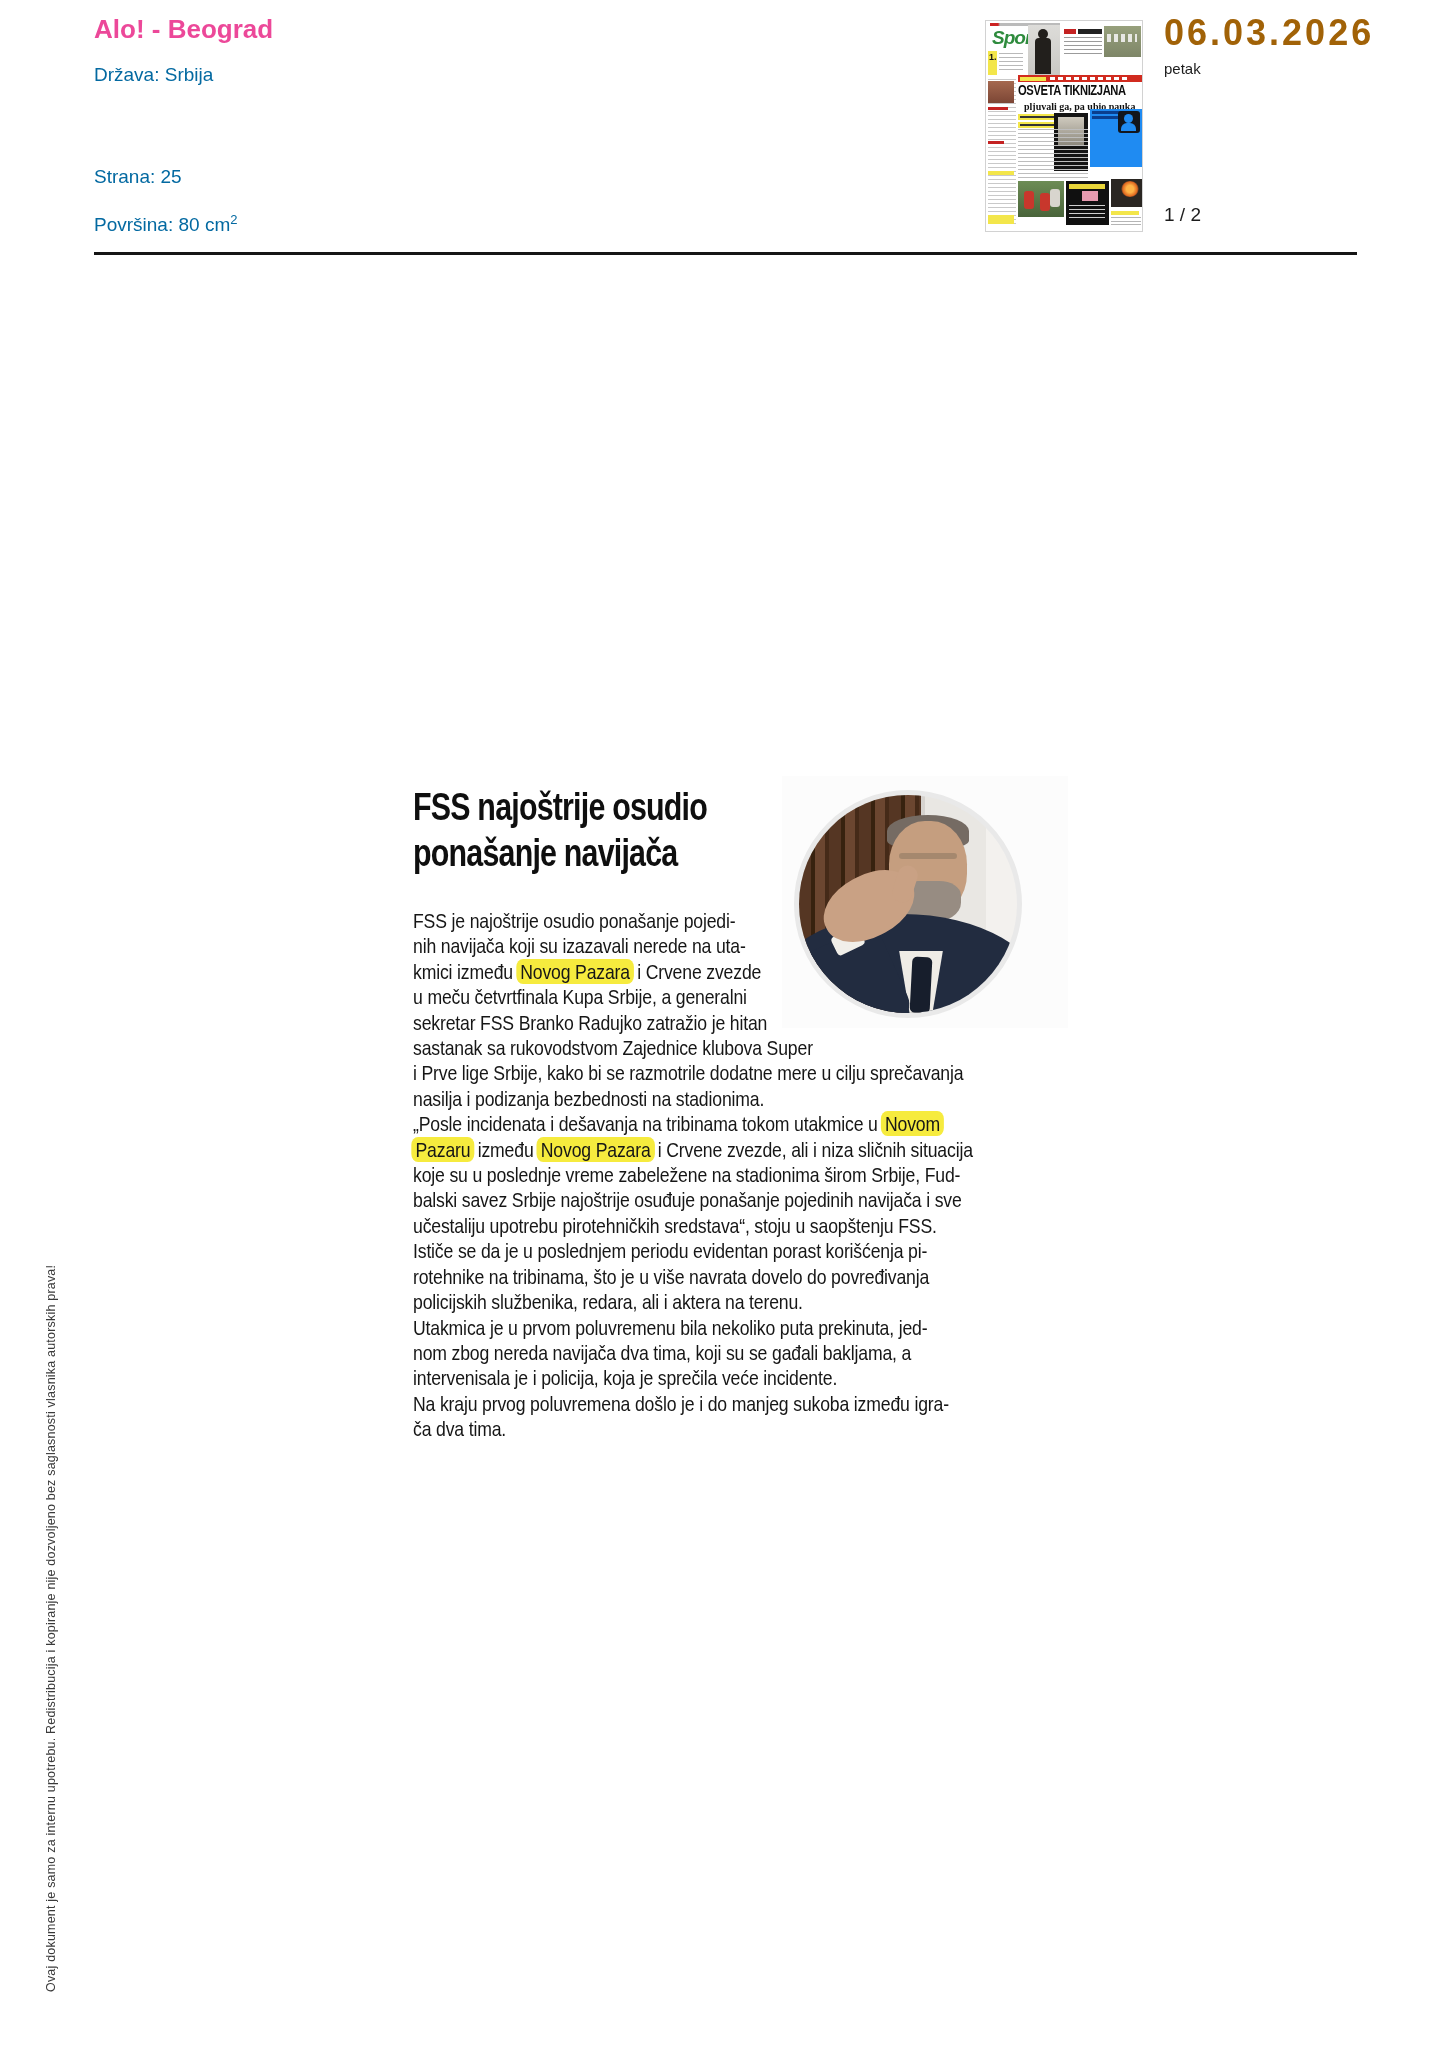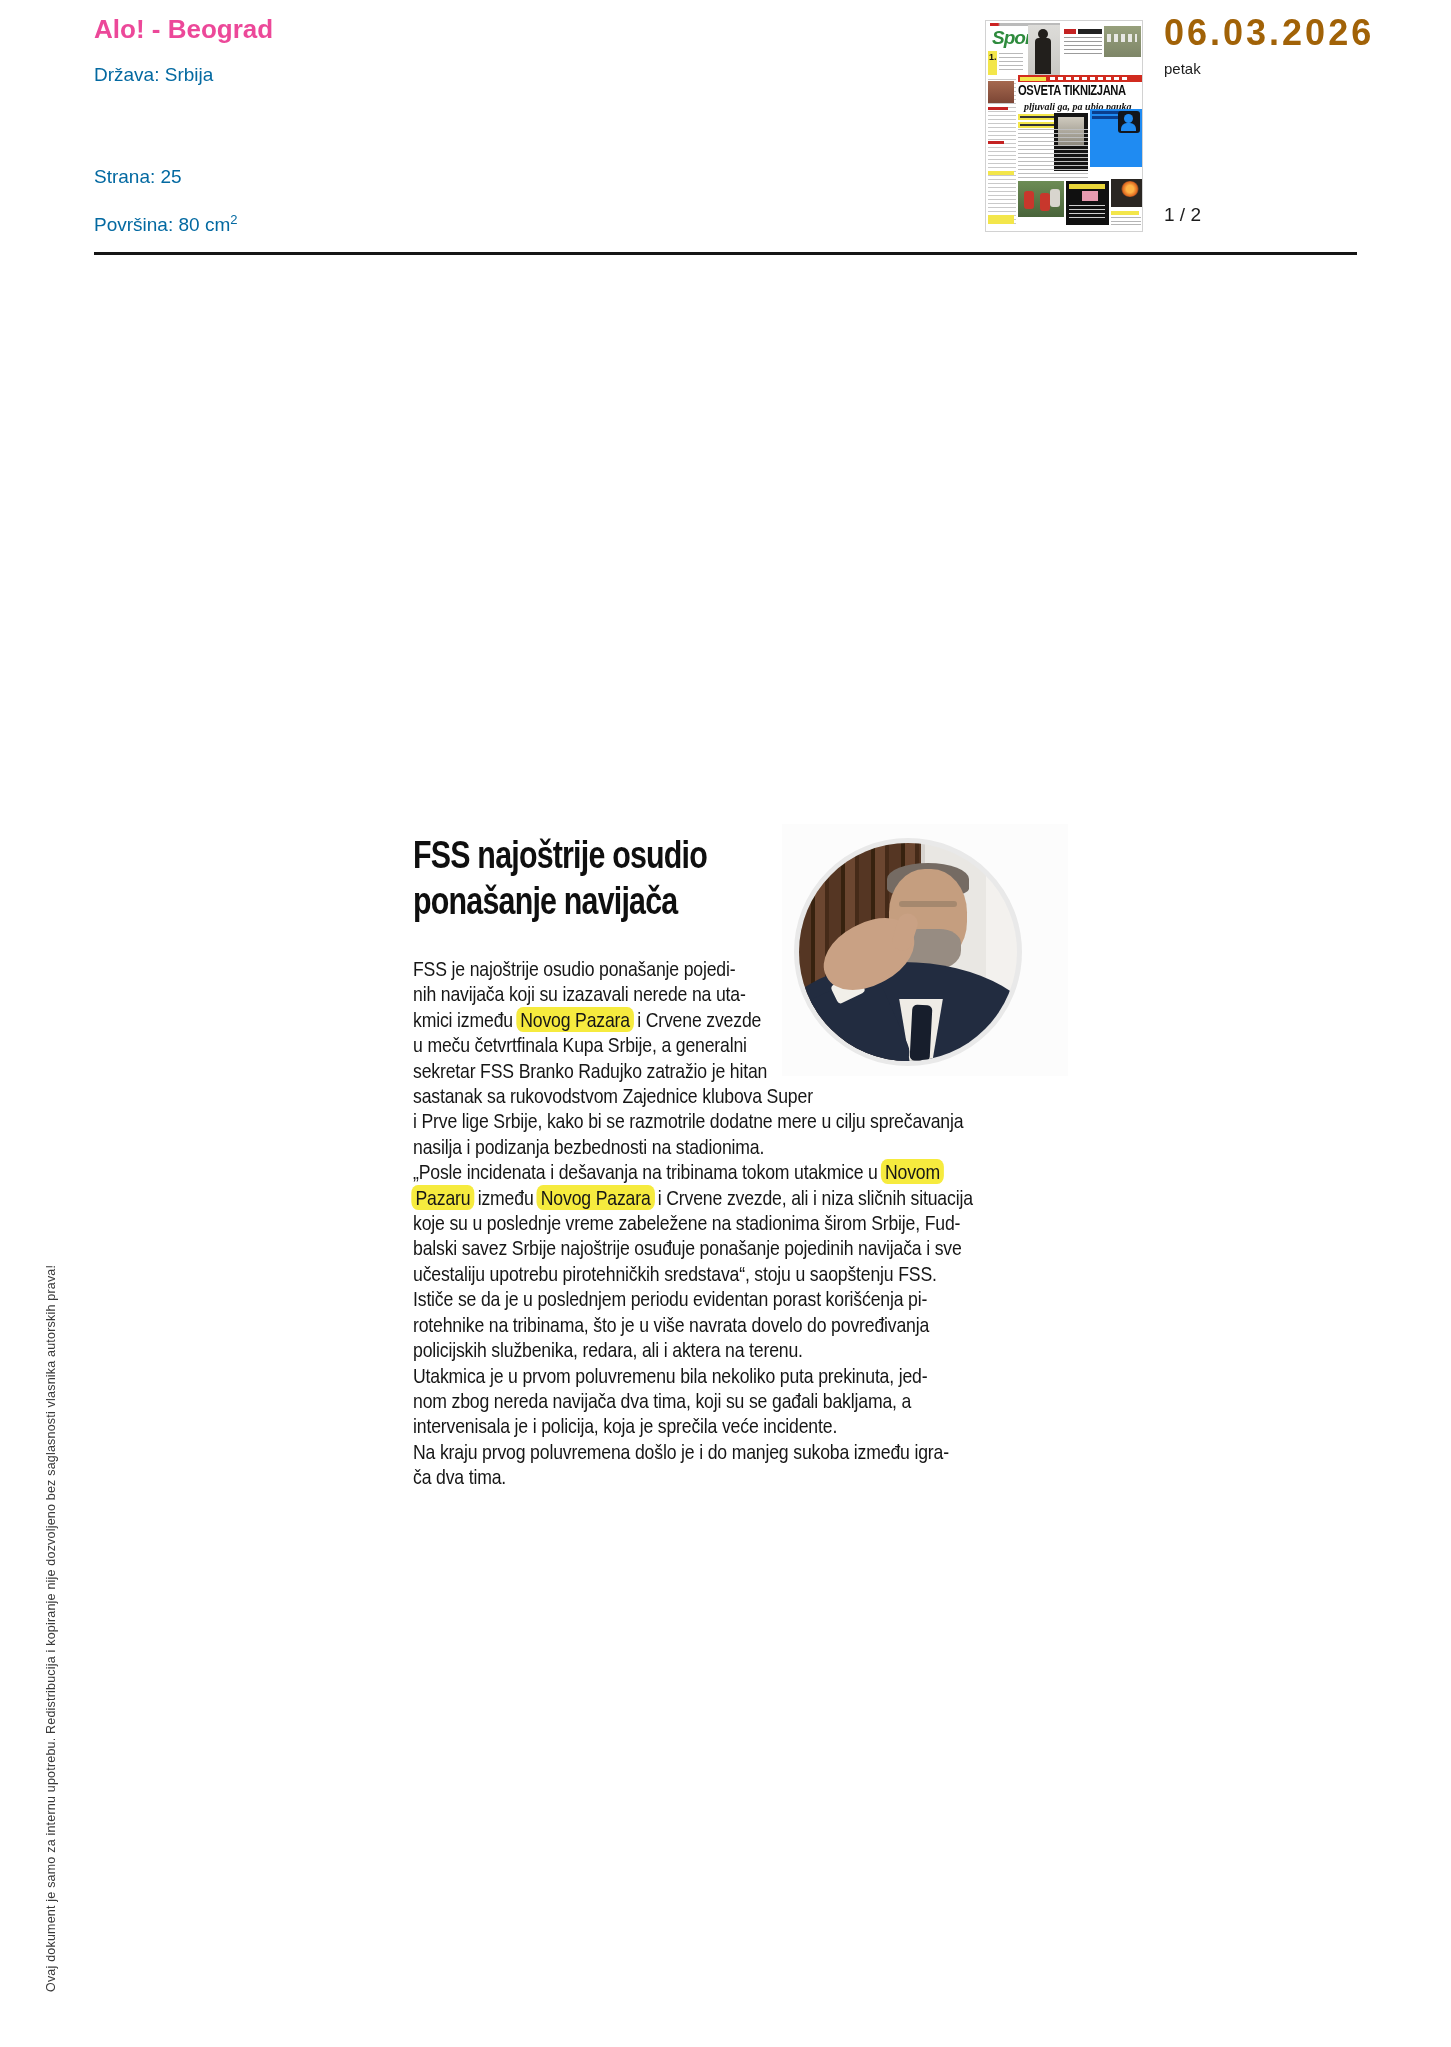--- a/index.html
+++ b/index.html
@@ -40,21 +40,21 @@
                    background:repeating-linear-gradient(#9b9b9b 0 1.5px, transparent 1.5px 4px); }
   .t-teamphoto { left:118px; top:5px; width:37px; height:31px; background:linear-gradient(#97a07c,#7e8668); }
   .t-teamphoto i { top:8px; left:3px; width:30px; height:8px;
                    background:repeating-linear-gradient(90deg,#e8e8e4 0 4px, transparent 4px 7px); }
   .t-redstrip { left:32px; top:54px; width:124px; height:7px; background:#d12b1f; }
   .t-redstrip i { left:2px; top:1.5px; width:26px; height:4px; background:#f3e64a; }
   .t-redstrip b { left:32px; top:2px; width:80px; height:3px;
                   background:repeating-linear-gradient(90deg,#fff 0 5px, transparent 5px 8px); }
   .t-headline { left:32px; top:61px; font-size:14px; font-weight:900; color:#0d0d0d; letter-spacing:-0.5px;
                 transform:scaleX(0.80); transform-origin:left top; white-space:nowrap; }
-  .t-subheadline { left:38px; top:80px; font-size:10px; font-weight:700; font-style:italic;
+  .t-subheadline { left:38px; top:80px; font-size:10px; font-weight:700; 
                    font-family:"Liberation Serif", serif; color:#111; white-space:nowrap; }
   .t-ysub1 { left:32px; top:93px; width:64px; height:6px; background:#f3e64a; }
   .t-ysub2 { left:32px; top:101px; width:58px; height:6px; background:#f3e64a; }
   .t-ysub1 i, .t-ysub2 i { left:2px; top:1.5px; width:90%; height:2.5px; background:#333; }
   .t-bluebox { left:104px; top:88px; width:52px; height:58px; background:#1f8bf2; }
   .t-bluebox i { left:2px; top:2px; width:34px; height:3px; background:#0a3f8f; box-shadow:0 5px 0 #0a3f8f; }
   .t-bluehead { left:132px; top:90px; width:22px; height:22px; background:#12161d; border-radius:3px; }
   .t-bluehead i { left:6px; top:3px; width:9px; height:9px; background:#1f8bf2; border-radius:50%; }
   .t-bluehead b { left:3px; top:12px; width:15px; height:8px; background:#1f8bf2; border-radius:6px 6px 0 0; }
   .t-blackbox { left:68px; top:92px; width:34px; height:58px; background:#141414; }
@@ -80,21 +80,21 @@
                   background:repeating-linear-gradient(#cfcfcf 0 1.2px, transparent 1.2px 4px); }
   .t-firephoto { left:125px; top:158px; width:31px; height:28px; background:#2a2622; overflow:hidden; }
   .t-firephoto i { left:10px; top:2px; width:18px; height:16px; border-radius:50%;
                    background:radial-gradient(circle,#ffb347 0 30%, #e06820 60%, transparent 75%); }
   .t-botart { left:125px; top:190px; width:31px; height:18px; }
   .t-botart i { left:0; top:0; width:28px; height:4px; background:#f3e64a; }
   .t-botart b { left:0; top:6px; width:30px; height:10px;
                 background:repeating-linear-gradient(#b5b5b5 0 1.2px, transparent 1.2px 3.5px); }
 
   
-  .article { position:absolute; left:413px; top:832px; width:680px; }
+  .article { position:absolute; left:413px; top:784px; width:680px; }
   .article h1 { font-size:38px; line-height:46px; font-weight:700; color:#0f0f0f; width:500px;
                 letter-spacing:-1px; transform:scaleX(0.80); transform-origin:left top; }
   .article-body { position:absolute; left:0; top:124px; }
   .line { white-space:nowrap; font-size:21px; line-height:25.4px; color:#161616; letter-spacing:-0.2px;
           transform:scaleX(0.84); transform-origin:left center; }
   .hl { background:var(--hl,#f6eb3e); border-radius:8px; padding:1px 5px; margin:0 -2px; }
 
   
   .photo-box { position:absolute; left:369px; top:-8px; width:286px; height:252px; background:#fcfcfc; }
   .photo-circle { position:absolute; left:12px; top:14px; width:228px; height:228px; border-radius:50%;

